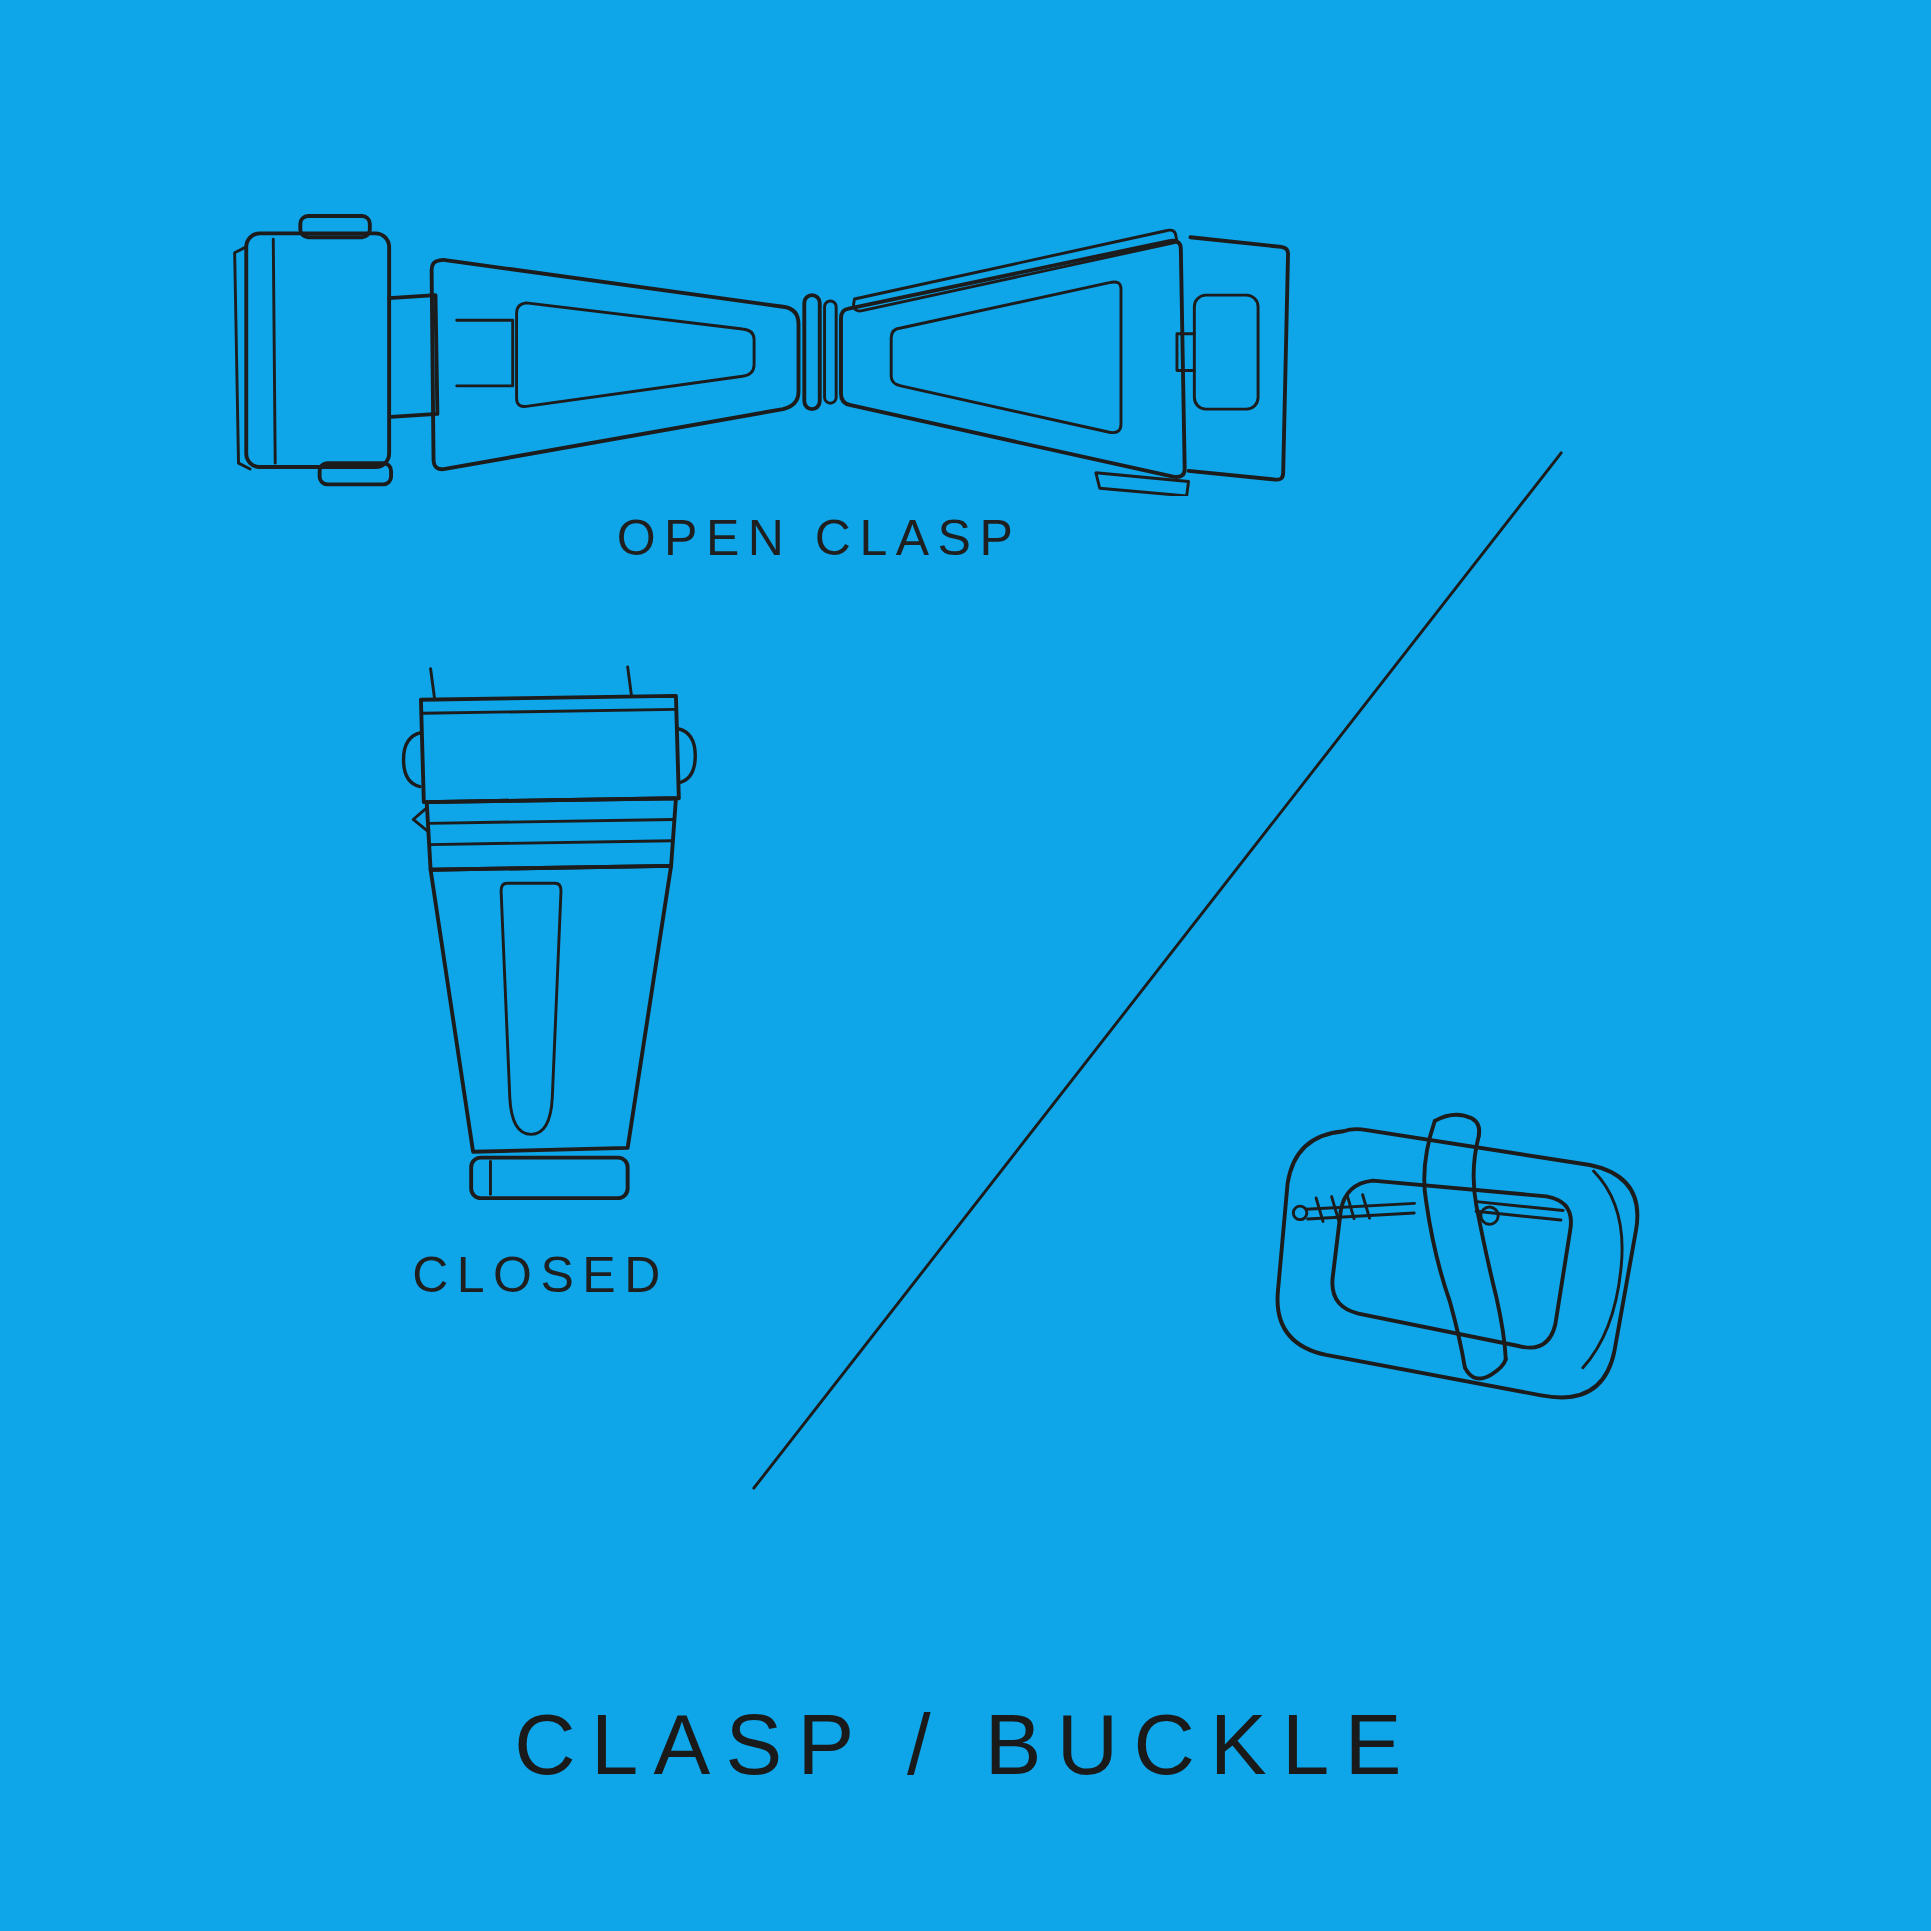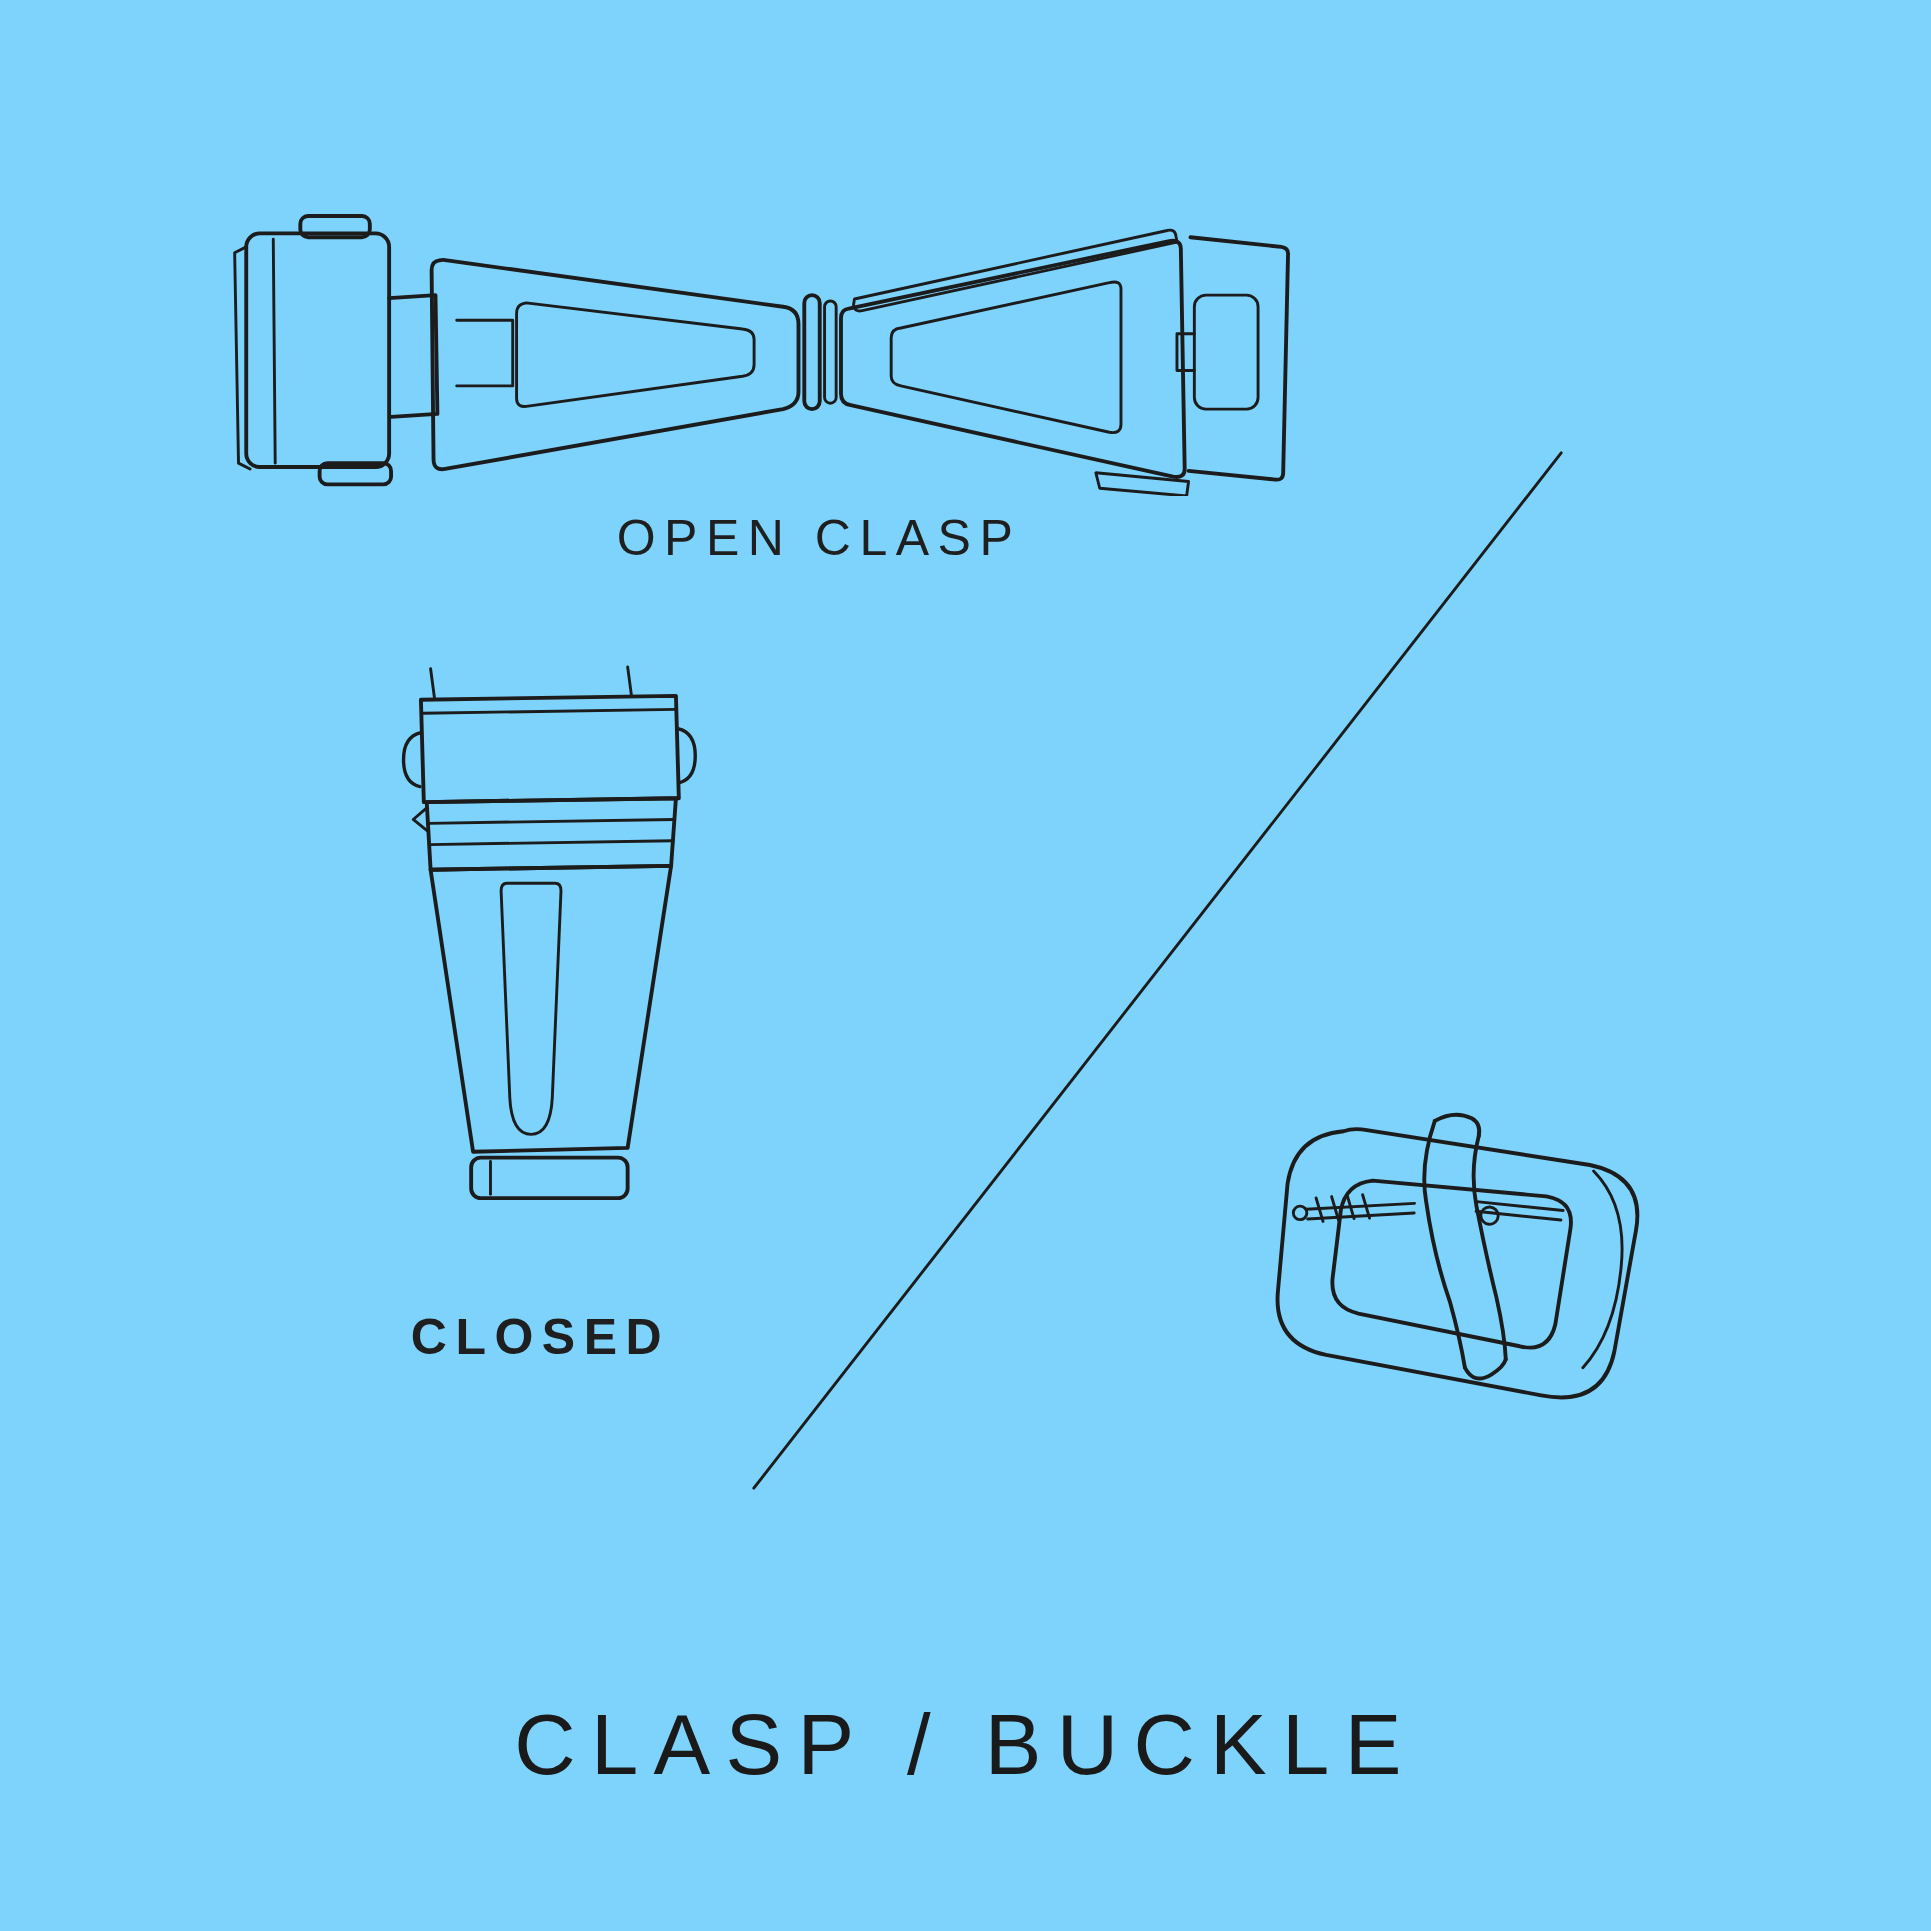--- a/index.html
+++ b/index.html
@@ -6,21 +6,21 @@
   html, body { width: 1931px; height: 1931px; }
   body {
     background: #ffffff;
     font-family: "Liberation Sans", "DejaVu Sans", sans-serif;
     color: #1c1c1c;
   }
   .canvas {
     position: relative;
     width: 1931px;
     height: 1931px;
-    background: #7dd3fc;
+    background: #0ea5e9;
     overflow: hidden;
   }
   .illustration { position: absolute; }
   .illustration svg { display: block; width: 100%; height: 100%; }
   svg path, svg rect, svg line, svg circle, svg ellipse {
     fill: none;
     stroke: #1c1c1c;
     stroke-linecap: round;
     stroke-linejoin: round;
   }
@@ -38,21 +38,21 @@
     font-size: 85px;
     letter-spacing: 0.18em;
     color: #1a1a1a;
     white-space: nowrap;
   }
   #open-clasp-figure   { left: 225px;  top: 187px;  width: 1091px; height: 309px; }
   #closed-figure       { left: 386px;  top: 663px;  width: 321px;  height: 539px; }
   #buckle-figure       { left: 1250px; top: 1106px; width: 402px;  height: 321px; }
   #divider-figure      { left: 748px;  top: 447px;  width: 819px;  height: 1047px; }
   #open-clasp-label    { left: 433px;  top: 509px;  width: 772px; }
-  #closed-label        { left: 251px;  top: 1308px; width: 579px; font-weight: bold; }
+  #closed-label        { left: 251px;  top: 1246px; width: 579px; }
   #main-title          { left: 0;      top: 1696px; width: 1931px; }
 </style>
 </head>
 <body>
 
 <div class="canvas">
 
   <div class="illustration" id="open-clasp-figure">
     <svg viewBox="0 0 1130 320" stroke-width="4">
       <g>

